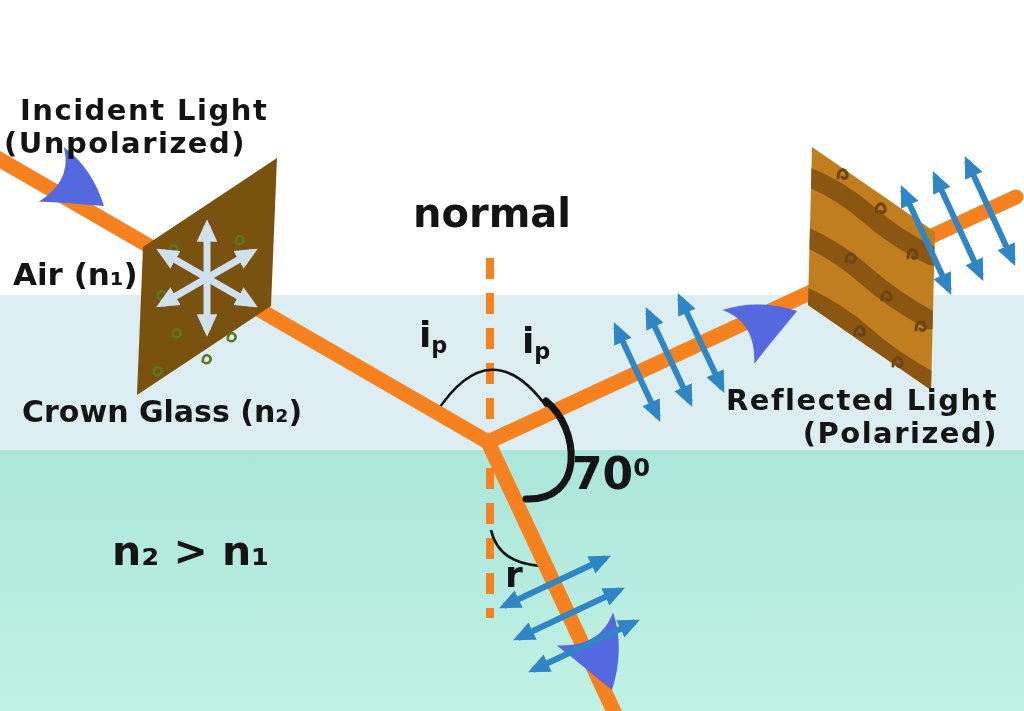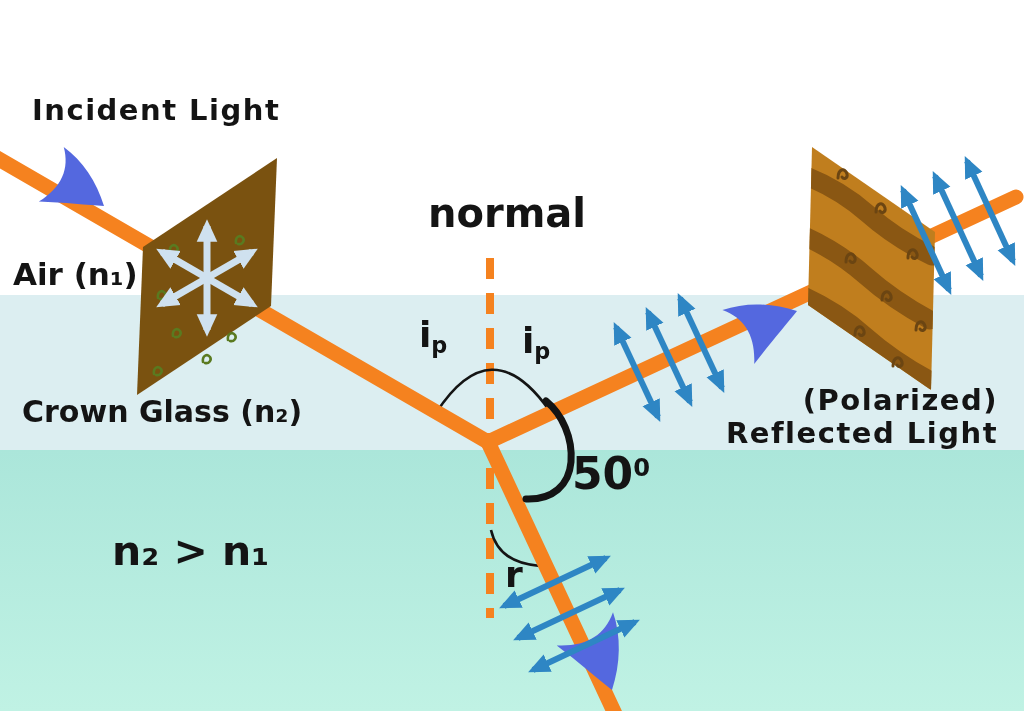--- a/index.html
+++ b/index.html
@@ -27,25 +27,25 @@
   
   .txt{position:absolute;color:var(--ink);z-index:5;white-space:nowrap;}
   .comic{font-weight:700;font-size:29px;letter-spacing:1.5px;line-height:33px;}
   .chunky{font-weight:700;}
   .title{
     left:292px;top:40px;width:464px;text-align:center;
     font-weight:700;font-size:56px;letter-spacing:4px;
     background:linear-gradient(160deg,var(--title-orange-top),var(--title-orange-bottom));
     -webkit-background-clip:text;background-clip:text;color:transparent;
   }
-  .incident{left:4px;top:94px;margin-left:12px;}
+  .incident{left:4px;top:94px;}
   .incident .l1{margin-left:16px;}
   .air{left:13px;top:256px;font-size:31px;}
   .crown{left:22px;top:394px;font-size:30px;}
-  .normal-lbl{left:428px;top:190px;font-size:40px;}
+  .normal-lbl{left:413px;top:190px;font-size:40px;}
   .ip-left{left:419px;top:314px;font-size:36px;}
   .ip-right{left:522px;top:320px;font-size:36px;}
   .ninety{left:572px;top:448px;font-size:44px;}
   .r-lbl{left:505px;top:554px;font-size:36px;}
   .relation{left:112px;top:527px;font-size:41px;}
   .reflected{left:700px;top:384px;width:298px;text-align:right;}
   .refracted{left:628px;top:641px;}
   sub{font-size:0.62em;vertical-align:-0.28em;font-weight:inherit;}
   sup{font-size:0.55em;vertical-align:0.55em;font-weight:inherit;}
 </style>
@@ -144,31 +144,32 @@
     <g>
       <line x1="504" y1="606" x2="606" y2="558" class="polar" marker-start="url(#mBlue)" marker-end="url(#mBlue)"></line>
       <line x1="518" y1="638" x2="620" y2="590" class="polar" marker-start="url(#mBlue)" marker-end="url(#mBlue)"></line>
       <line x1="533" y1="670" x2="635" y2="622" class="polar" marker-start="url(#mBlue)" marker-end="url(#mBlue)"></line>
     </g>
   </svg>
 
 
   <div class="txt comic incident">
     <div class="l1">Incident Light</div>
+    <div class="l2">(Unpolarized)</div>
   </div>
 
   <div class="txt chunky crown">Crown Glass (n₂)</div>
   <div class="txt chunky air">Air (n₁)</div>
   <div class="txt chunky normal-lbl">normal</div>
 
   <div class="txt chunky ip-left"><span>i</span><sub>p</sub></div>
   <div class="txt chunky ip-right"><span>i</span><sub>p</sub></div>
 
-  <div class="txt chunky ninety"><span>50</span><sup>0</sup></div>
+  <div class="txt chunky ninety"><span>70</span><sup>0</sup></div>
   <div class="txt chunky r-lbl">r</div>
   <div class="txt chunky relation">n₂ &gt; n₁</div>
 
   <div class="txt comic reflected">
+    <div>Reflected Light</div>
     <div>(Polarized)</div>
-    <div>Reflected Light</div>
   </div>
 
 </div>
 
 </body></html>

